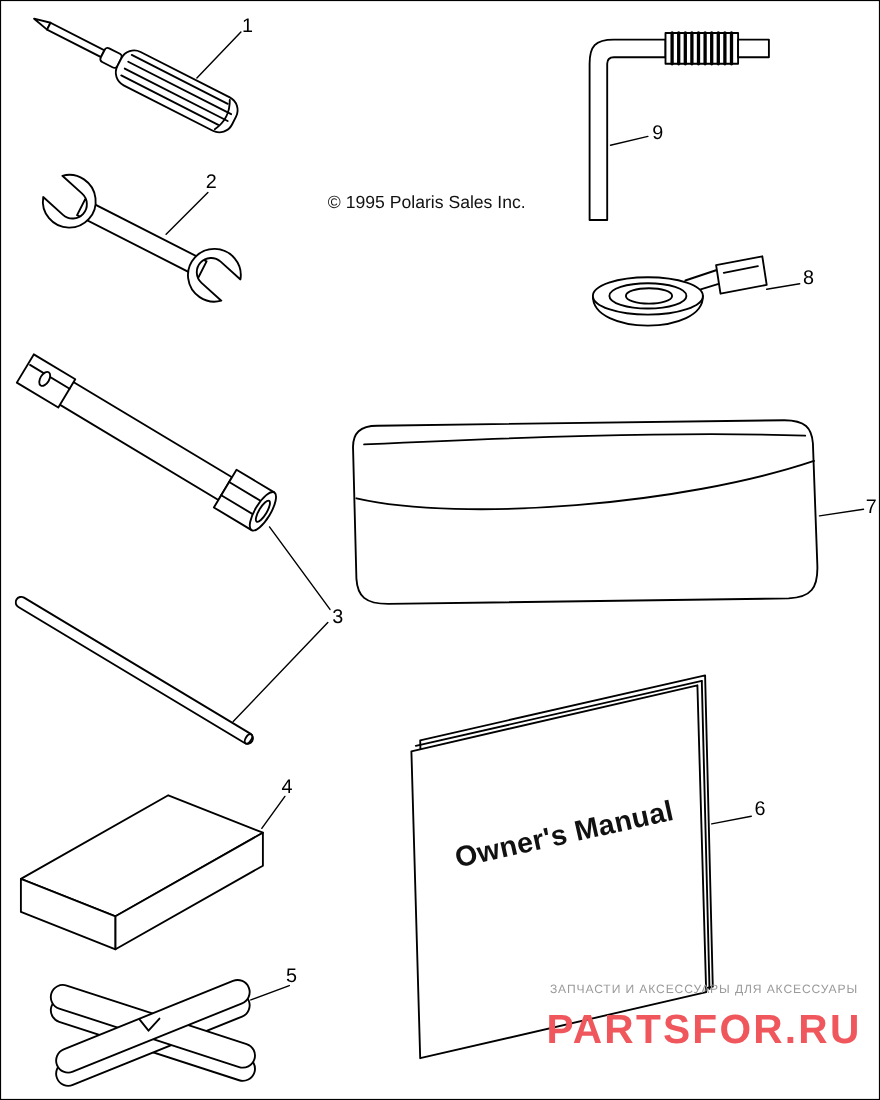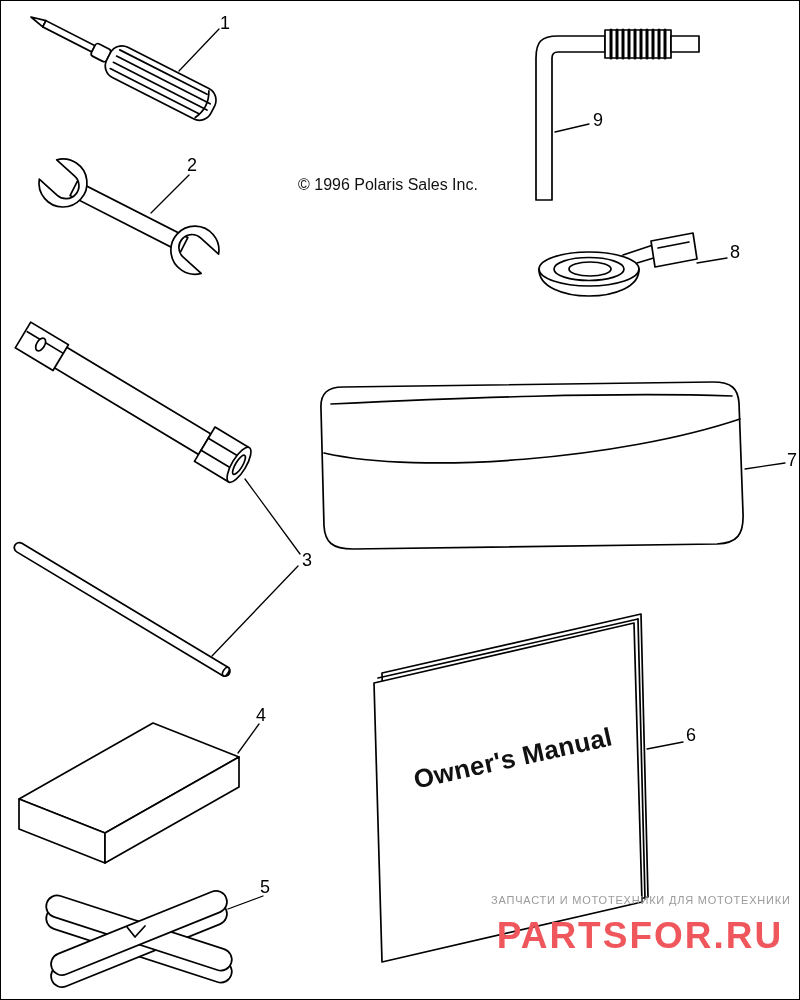--- a/index.html
+++ b/index.html
@@ -182,22 +182,22 @@
   <div class="callout" style="left:219px;top:12px">1</div>
   <div class="callout" style="left:186px;top:154px">2</div>
   <div class="callout" style="left:301px;top:549px">3</div>
   <div class="callout" style="left:255px;top:704px">4</div>
   <div class="callout" style="left:259px;top:876px">5</div>
   <div class="callout" style="left:685px;top:724px">6</div>
   <div class="callout" style="left:786px;top:449px">7</div>
   <div class="callout" style="left:729px;top:241px">8</div>
   <div class="callout" style="left:592px;top:109px">9</div>
 
-  <div class="copyright">© 1996 Polaris Sales Inc.</div>
+  <div class="copyright">© 1995 Polaris Sales Inc.</div>
 
   <div class="manual-title">Owner's Manual</div>
 
   <div class="watermark">
-    <div class="watermark-tagline" style="color: rgb(154, 154, 154);">ЗАПЧАСТИ И МОТОТЕХНИКИ ДЛЯ МОТОТЕХНИКИ</div>
+    <div class="watermark-tagline" style="color: rgb(154, 154, 154);">ЗАПЧАСТИ И АКСЕССУАРЫ ДЛЯ АКСЕССУАРЫ</div>
     <div class="watermark-brand" style="color: rgb(239, 87, 92);">PARTSFOR.RU</div>
   </div>
 
 </div>
 
 </body></html>

